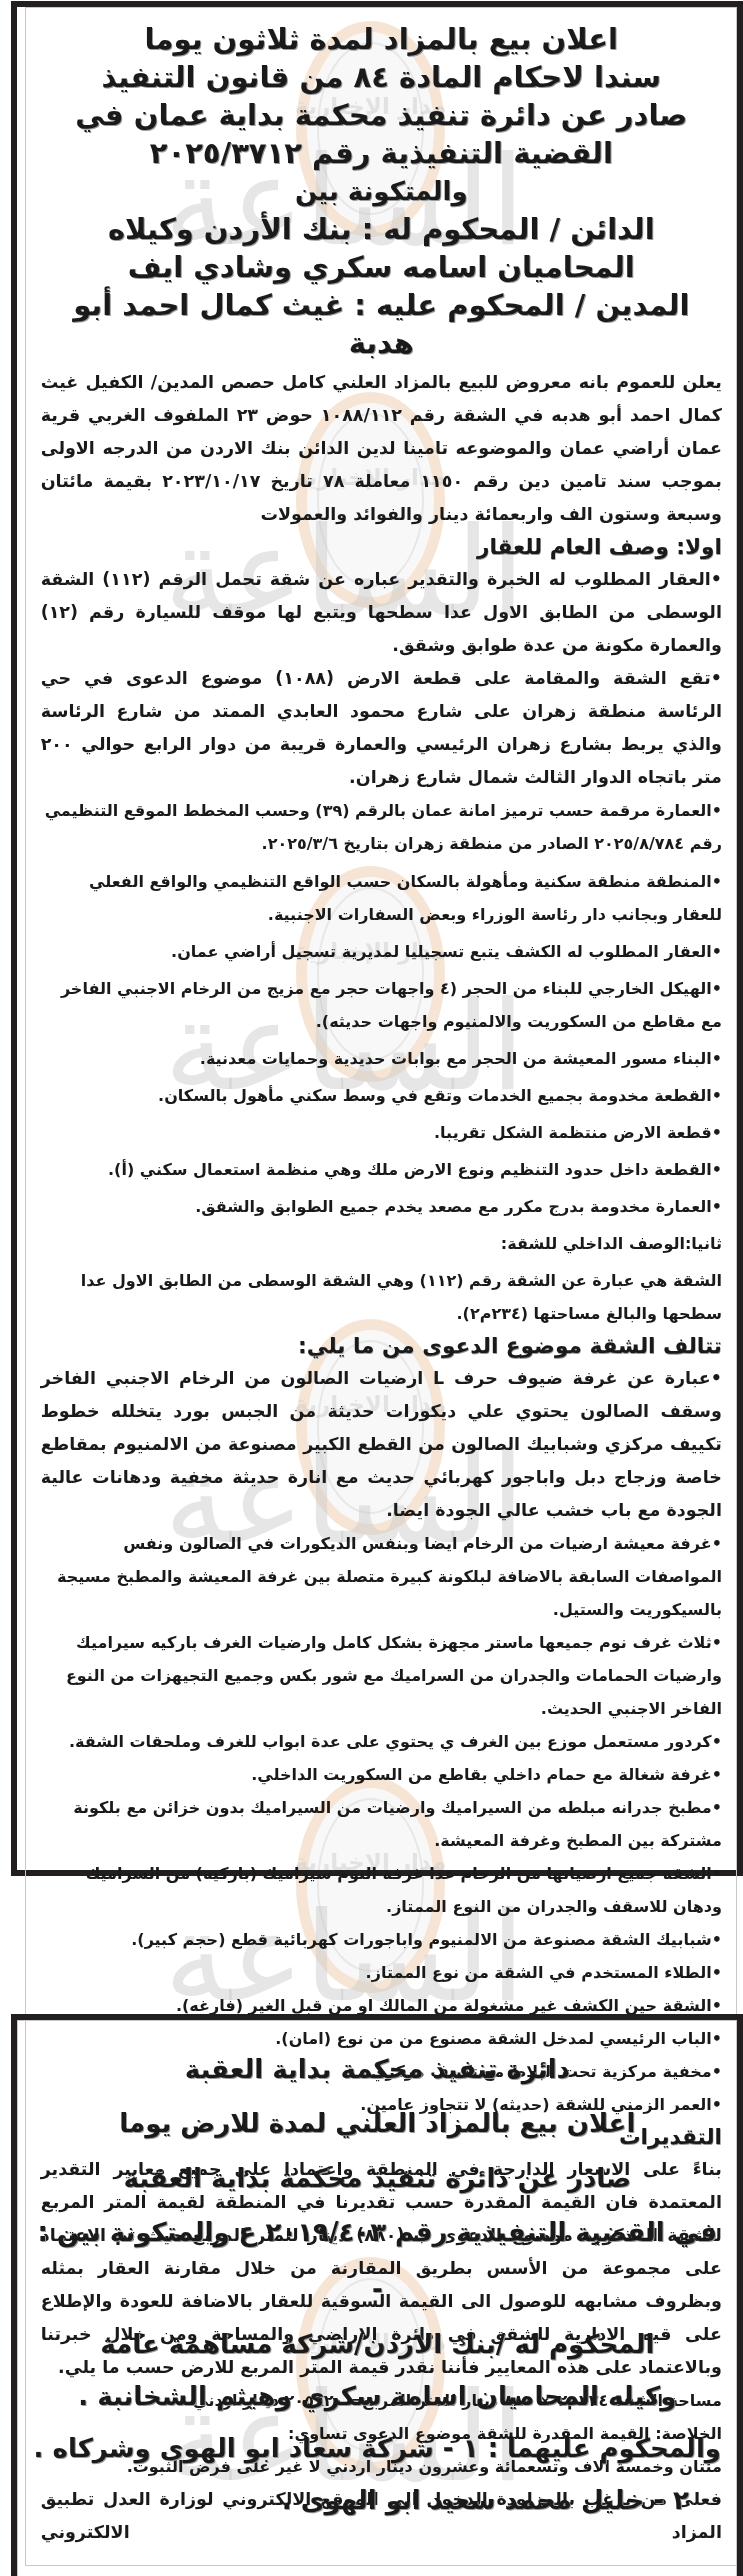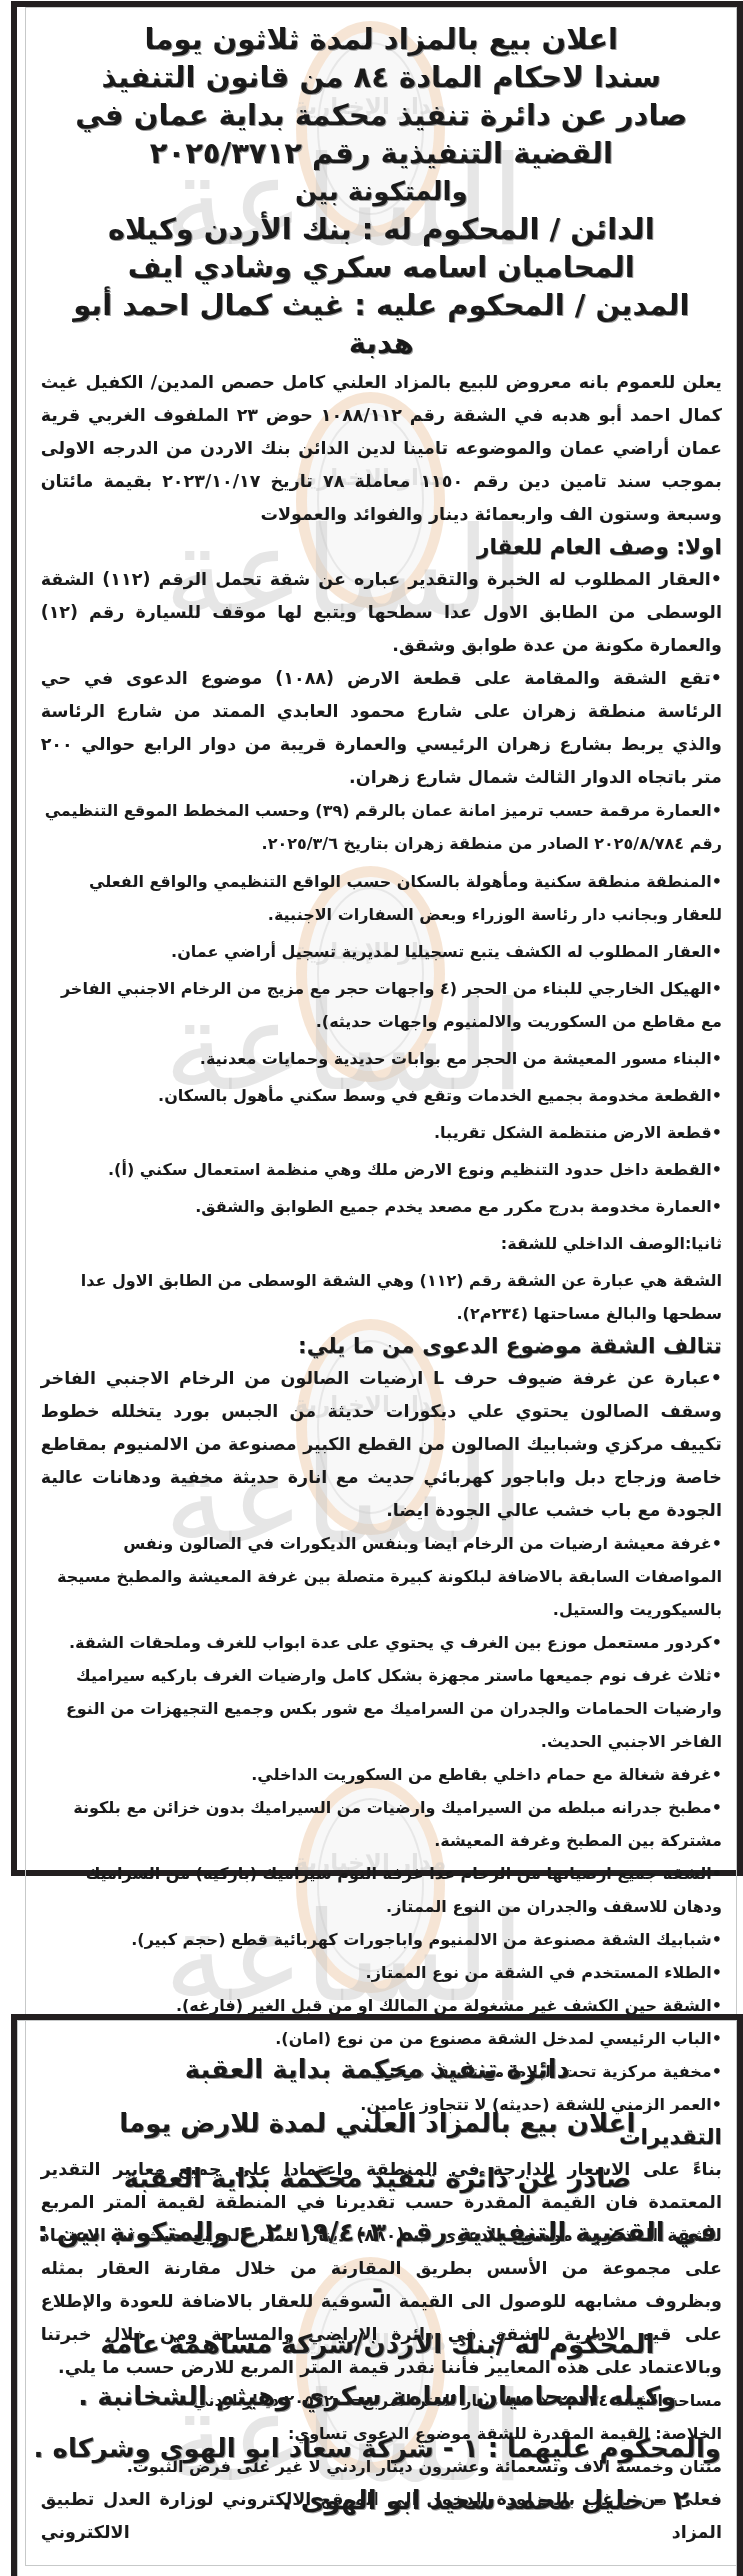--- a/index.html
+++ b/index.html
@@ -130,22 +130,22 @@
     <p class="b">•العمارة مخدومة بدرج مكرر مع مصعد يخدم جميع الطوابق والشقق.</p>
     <div class="gap-s"></div>
 
     <p class="b">ثانيا:الوصف الداخلي للشقة:</p>
     <div class="gap-s"></div>
     <p class="b">الشقة هي عبارة عن الشقة رقم (١١٢) وهي الشقة الوسطى من الطابق الاول عدا سطحها والبالغ مساحتها (٢٣٤م٢).</p>
 
     <p class="sec">تتالف الشقة موضوع الدعوى من ما يلي:</p>
     <p class="p">•عبارة عن غرفة ضيوف حرف L ارضيات الصالون من الرخام الاجنبي الفاخر وسقف الصالون يحتوي علي ديكورات حديثة من الجبس بورد يتخلله خطوط تكييف مركزي وشبابيك الصالون من القطع الكبير مصنوعة من الالمنيوم بمقاطع خاصة وزجاج دبل واباجور كهربائي حديث مع انارة حديثة مخفية ودهانات عالية الجودة مع باب خشب عالي الجودة ايضا.</p>
     <p class="b">•غرفة معيشة ارضيات من الرخام ايضا وبنفس الديكورات في الصالون ونفس المواصفات السابقة بالاضافة لبلكونة كبيرة متصلة بين غرفة المعيشة والمطبخ مسيجة بالسيكوريت والستيل.</p>
+    <p class="b">•ثلاث غرف نوم جميعها ماستر مجهزة بشكل كامل وارضيات الغرف باركيه سيراميك وارضيات الحمامات والجدران من السراميك مع شور بكس وجميع التجيهزات من النوع الفاخر الاجنبي الحديث.</p>
     <p class="b">•كردور مستعمل موزع بين الغرف ي يحتوي على عدة ابواب للغرف وملحقات الشقة.</p>
-    <p class="b">•ثلاث غرف نوم جميعها ماستر مجهزة بشكل كامل وارضيات الغرف باركيه سيراميك وارضيات الحمامات والجدران من السراميك مع شور بكس وجميع التجيهزات من النوع الفاخر الاجنبي الحديث.</p>
     <p class="b">•غرفة شغالة مع حمام داخلي بقاطع من السكوريت الداخلي.</p>
     <p class="b">•مطبخ جدرانه مبلطه من السيراميك وارضيات من السيراميك بدون خزائن مع بلكونة مشتركة بين المطبخ وغرفة المعيشة.</p>
     <p class="b">•الشقة جميع ارضياتها من الرخام عدا غرفة النوم سيراميك (باركيه) من السراميك ودهان للاسقف والجدران من النوع الممتاز.</p>
     <p class="b">•شبابيك الشقة مصنوعة من الالمنيوم واباجورات كهربائية قطع (حجم كبير).</p>
     <p class="b">•الطلاء المستخدم في الشقة من نوع الممتاز.</p>
     <p class="b">•الشقة حين الكشف غير مشغولة من المالك او من قبل الغير (فارغه).</p>
     <p class="b">•الباب الرئيسي لمدخل الشقة مصنوع من من نوع (امان).</p>
     <p class="b">•مخفية مركزية تحت البلاط مع تكييف مركزي.</p>
     <p class="b">•العمر الزمني للشقة (حديثه) لا تتجاوز عامين.</p>
 

